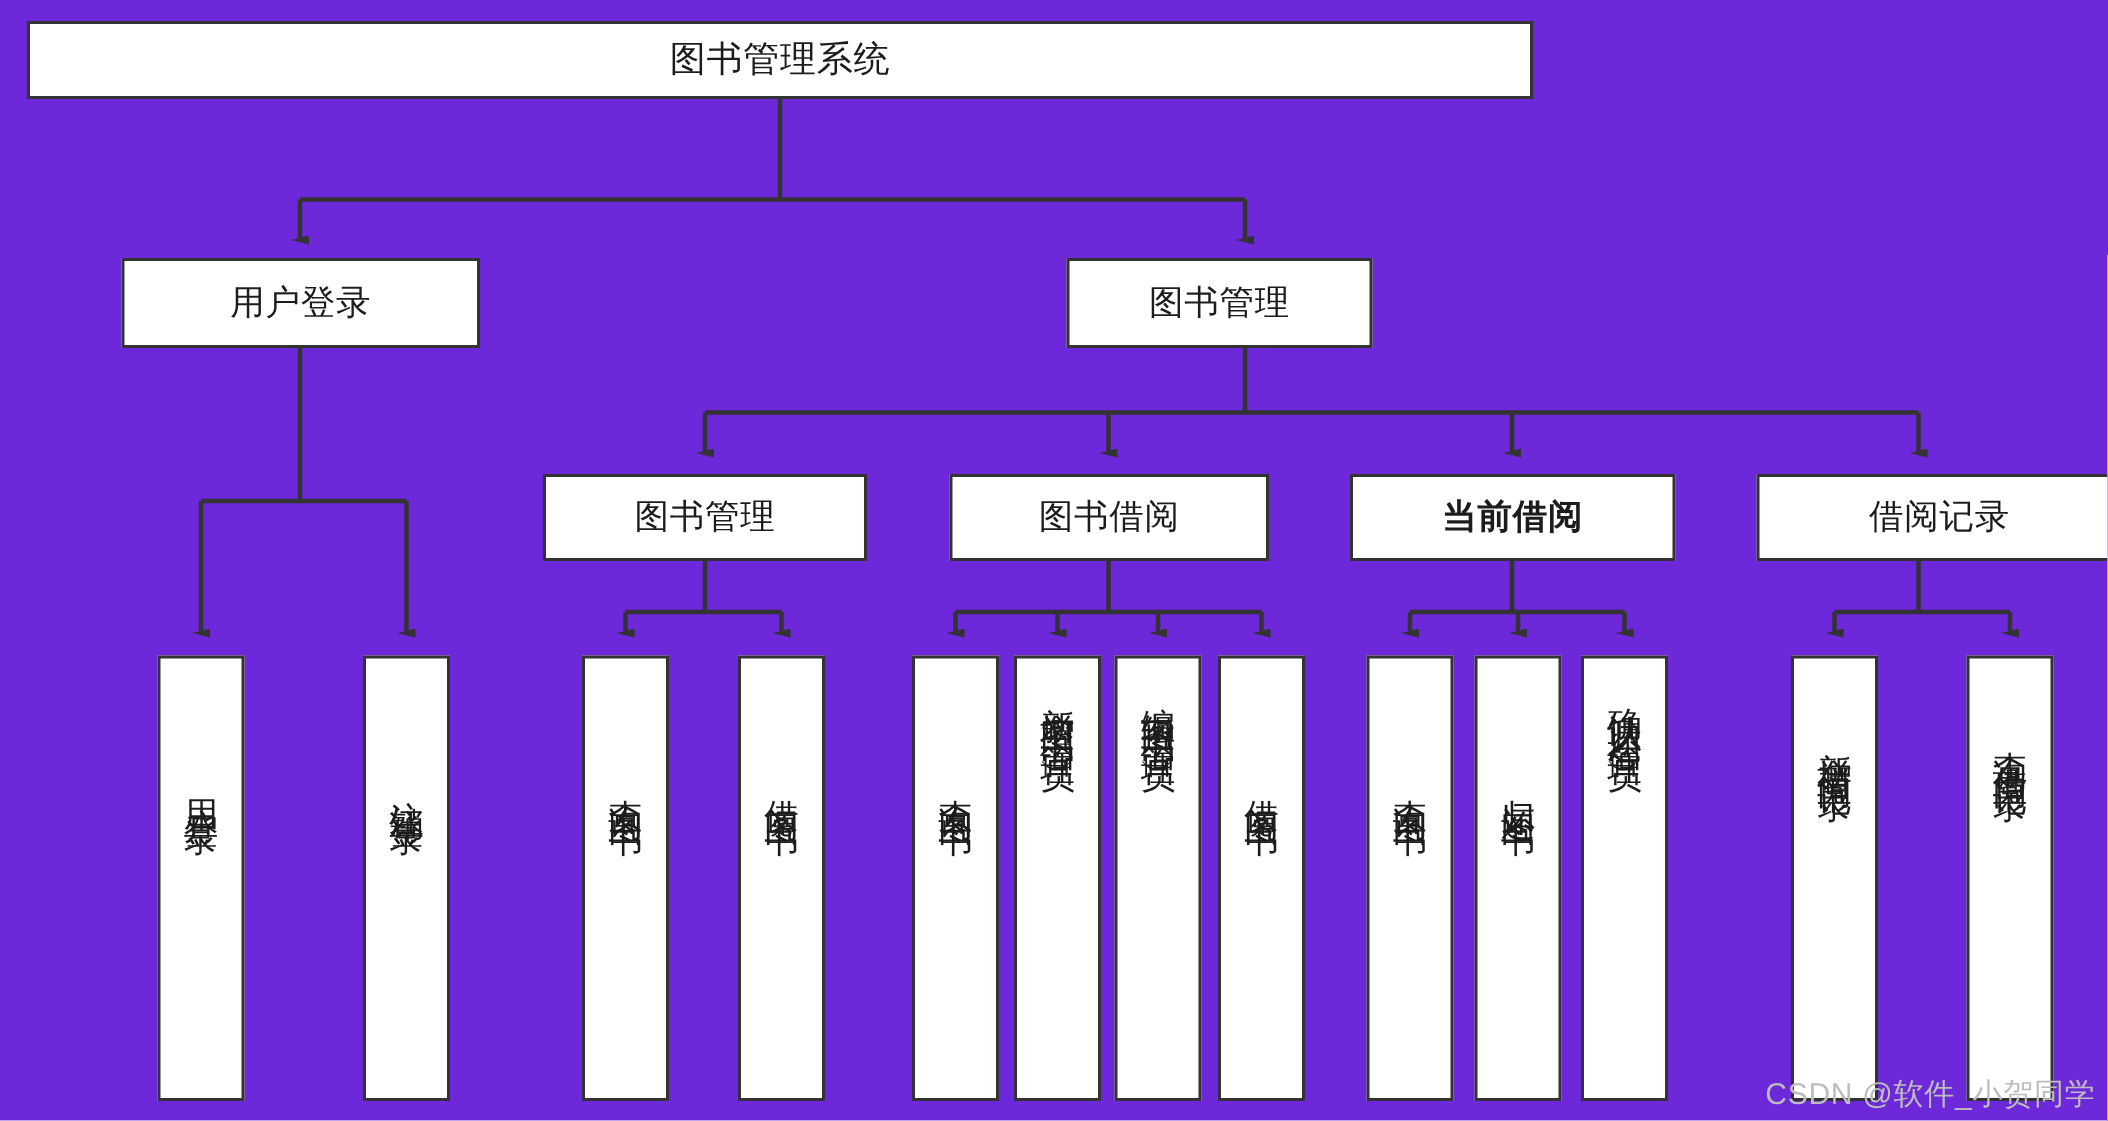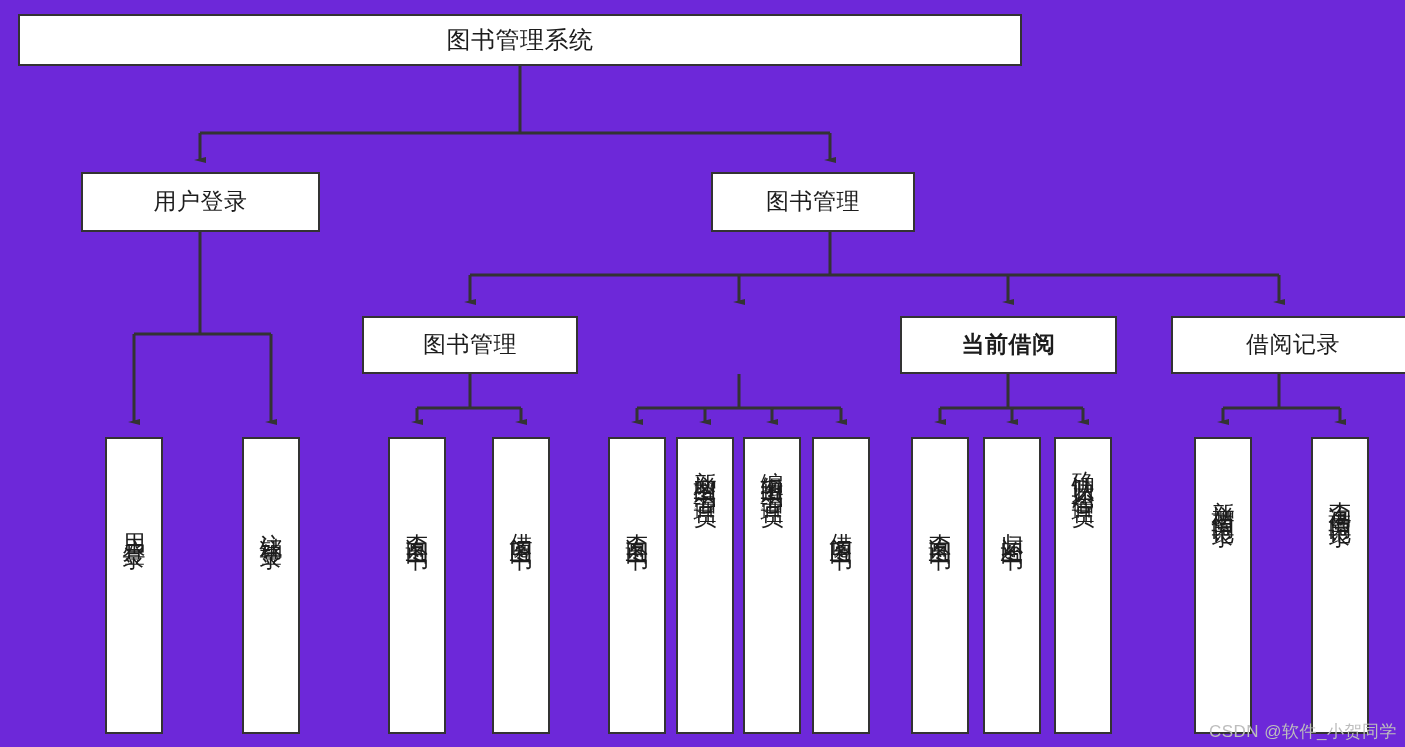--- a/index.html
+++ b/index.html
@@ -69,21 +69,21 @@
   .node.leaf.tall .label {
     margin-top: 6px;
   }
   .node.leaf.midlong .label {
     margin-top: 36px;
   }
   .watermark {
     position: absolute;
     right: 8px;
     bottom: 4px;
-    font-size: 17px;
+    font-size: 20px;
     color: #bdbdbd;
     letter-spacing: 0.5px;
     z-index: 5;
     white-space: nowrap;
   }
 </style>
 </head>
 <body>
 
 <div id="canvas">
@@ -145,20 +145,23 @@
   <div class="node horiz" style="left:81px; top:172px; width:239px; height:60px;">
     <span class="label">用户登录</span>
   </div>
   <div class="node horiz" style="left:711px; top:172px; width:204px; height:60px;">
     <span class="label">图书管理</span>
   </div>
 
   <div class="node horiz" style="left:362px; top:316px; width:216px; height:58px;">
     <span class="label">图书管理</span>
   </div>
+  <div class="node horiz" style="left:633px; top:316px; width:213px; height:58px;">
+    <span class="label">图书借阅</span>
+  </div>
   <div class="node horiz" style="left:900px; top:316px; width:217px; height:58px;font-weight:bold;">
     <span class="label">当前借阅</span>
   </div>
   <div class="node horiz" style="left:1171px; top:316px; width:244px; height:58px;">
     <span class="label">借阅记录</span>
   </div>
 
   <div class="node leaf mid" style="left:105px; top:437px; width:58px; height:297px;">
     <span class="label">用户登录</span>
   </div>

